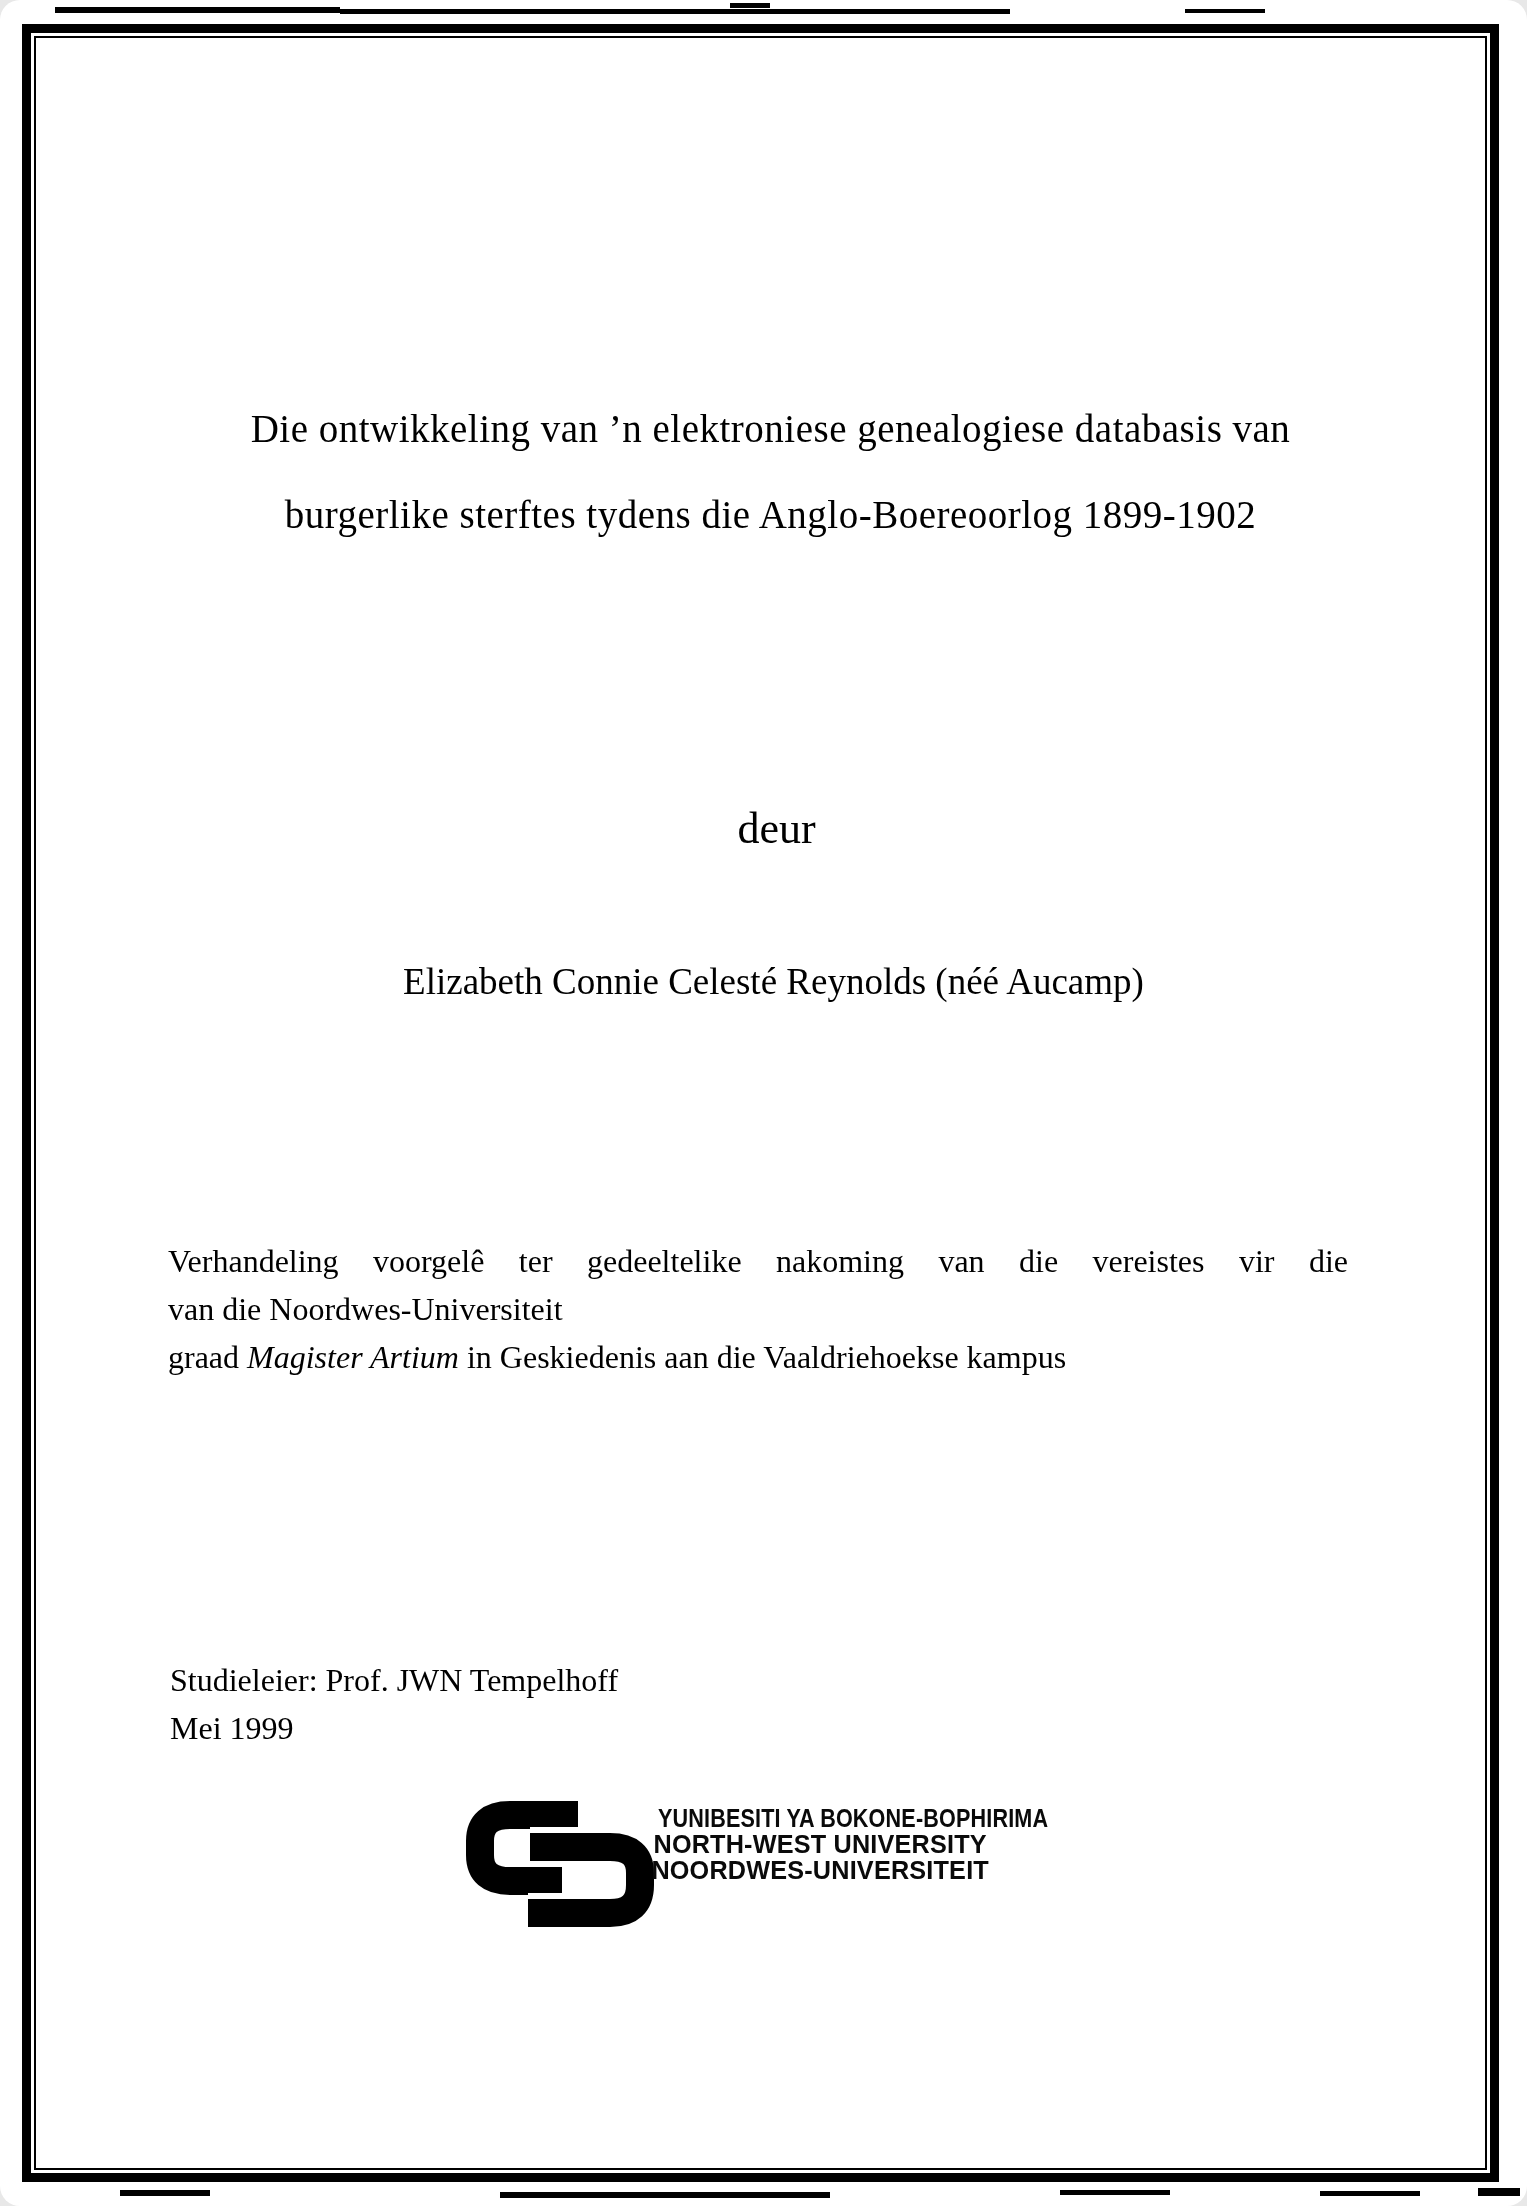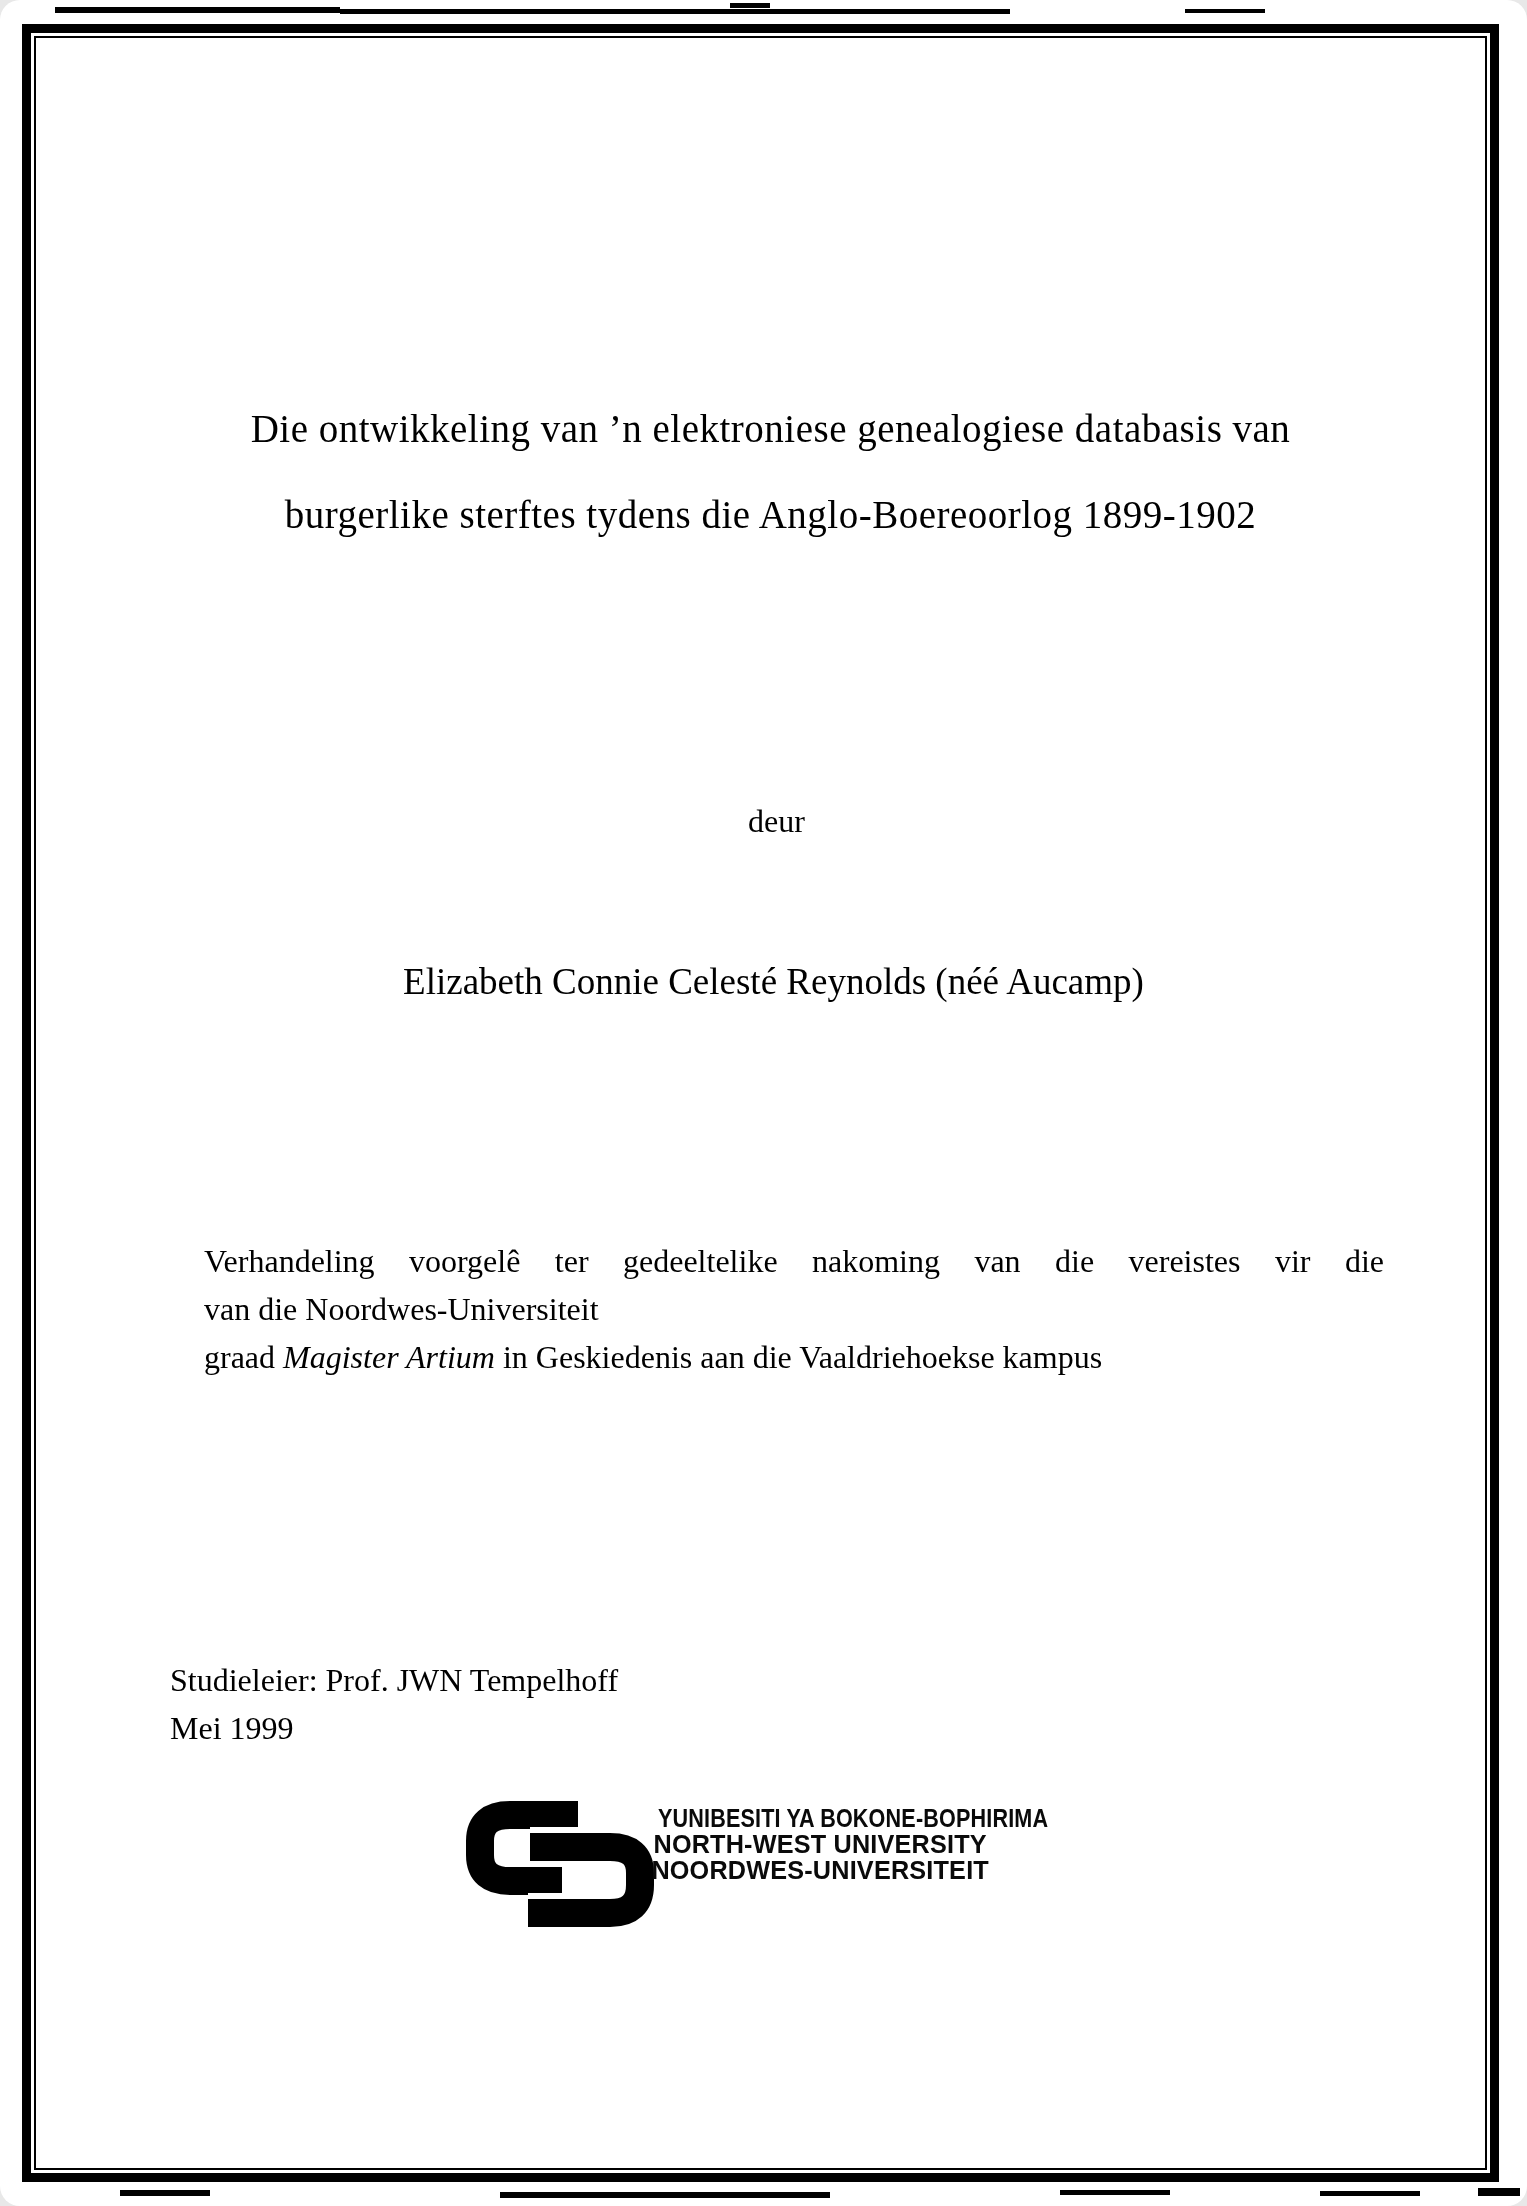--- a/index.html
+++ b/index.html
@@ -38,37 +38,36 @@
     white-space: nowrap;
   }
   .title-1 { top: 406px; }
   .title-2 { top: 492px; }
 
   .byline {
     position: absolute;
     left: 26px; right: 0;
     top: 803px;
     text-align: center;
-    font-size: 32px;
+    font-size: 44px;
   }
   .author {
     position: absolute;
     left: 20px; right: 0;
     top: 960px;
     text-align: center;
     font-size: 37px;
   }
   .statement {
     position: absolute;
     left: 168px;
     width: 1180px;
     top: 1237px;
     font-size: 32px;
     line-height: 48px;
-    margin-left: 36px;
   }
   .statement .just {
     text-align: justify;
     text-align-last: justify;
   }
   .statement .ital { font-style: italic; }
 
   .supervisor-block {
     position: absolute;
     left: 170px;

